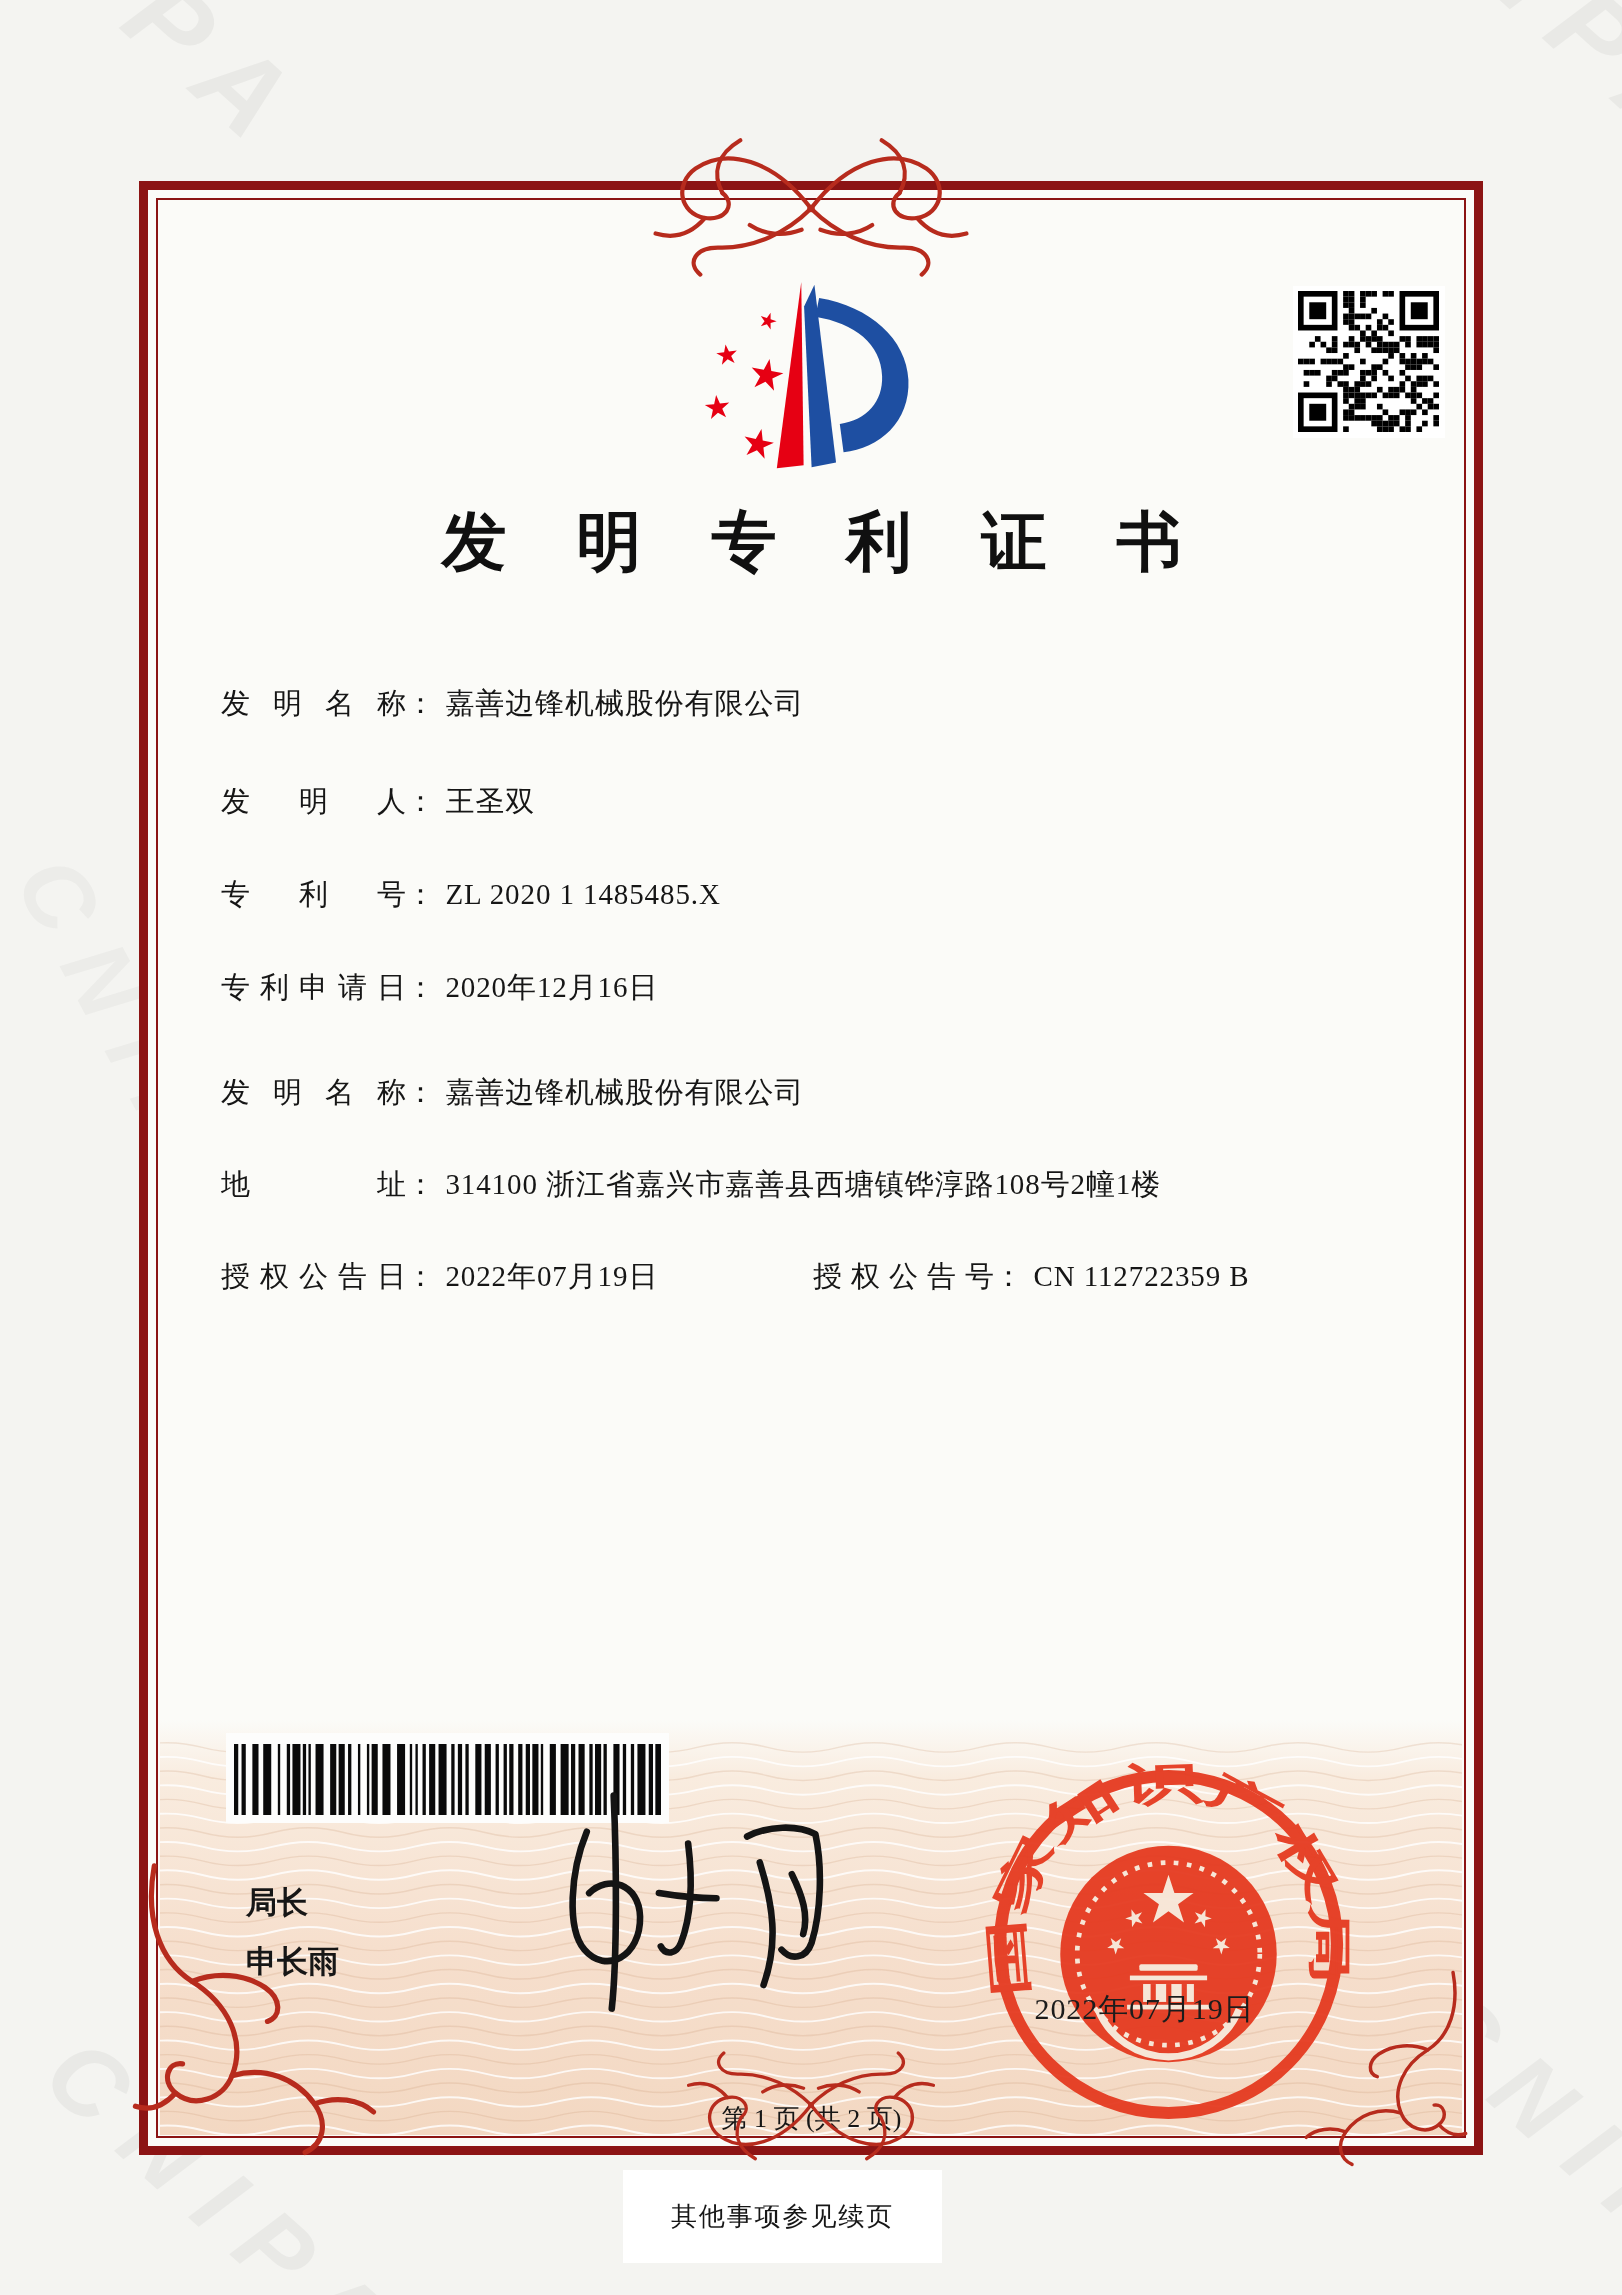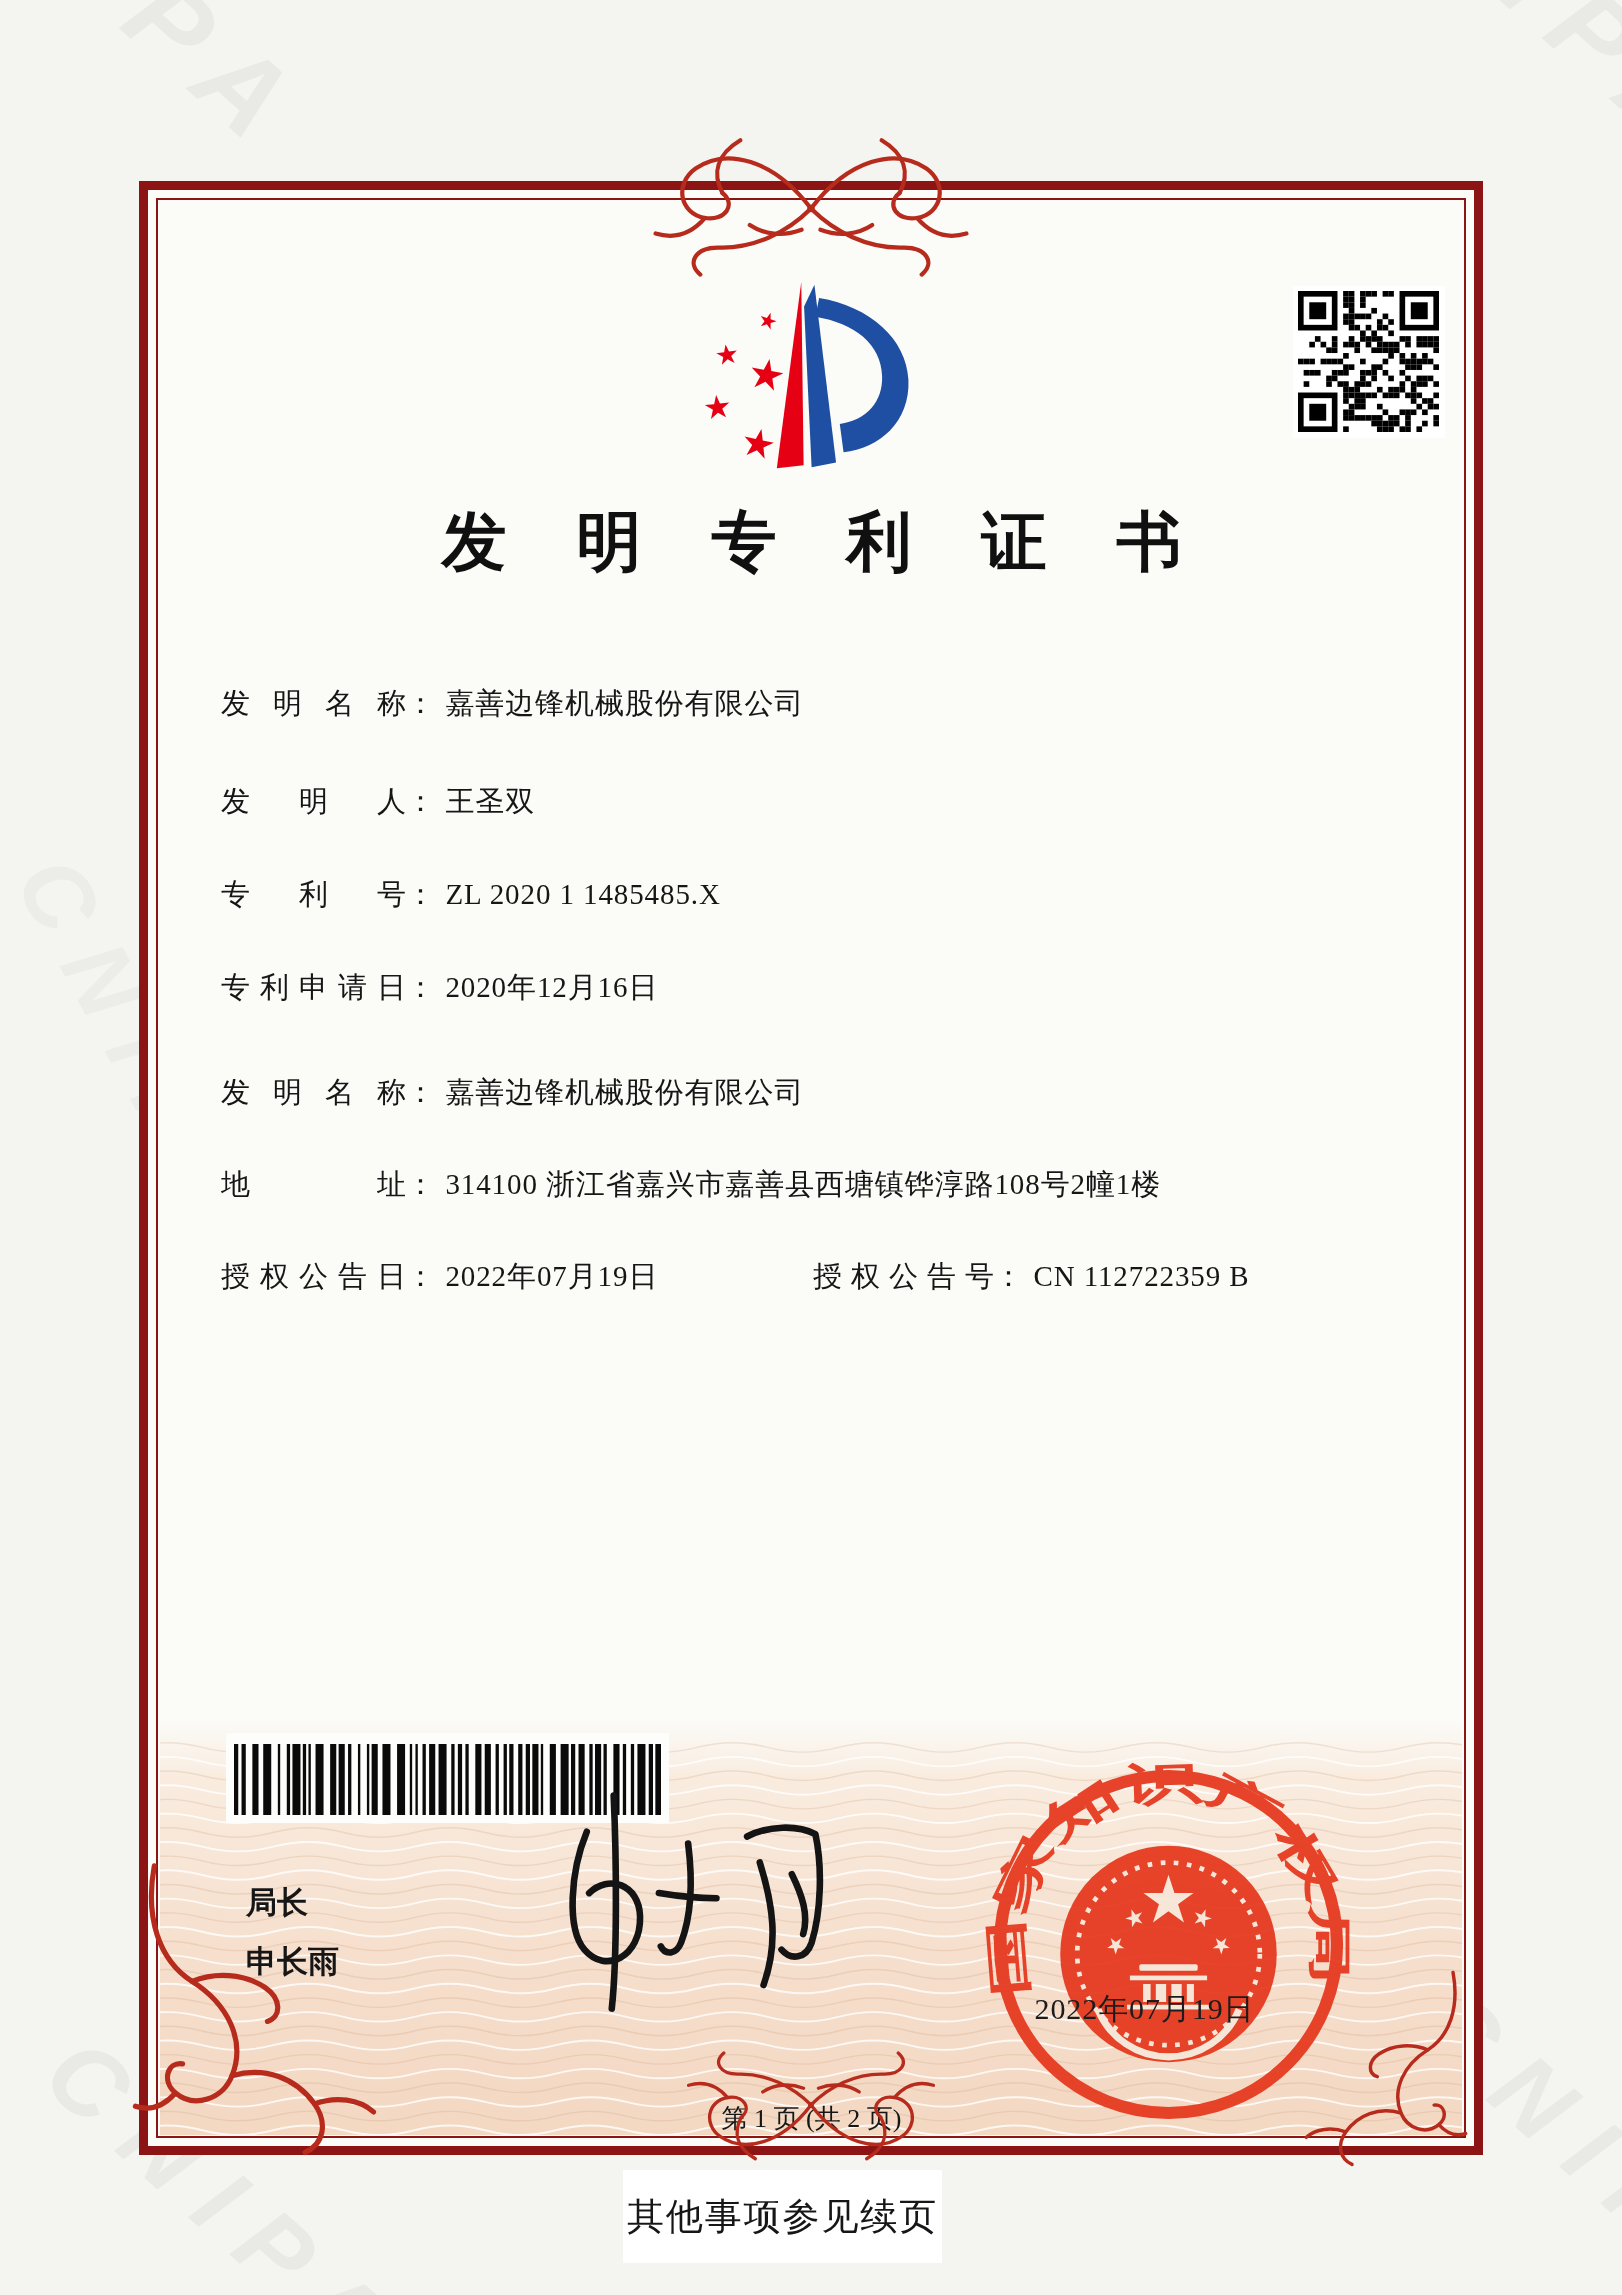--- a/index.html
+++ b/index.html
@@ -39,21 +39,21 @@
       font-family:"Liberation Sans","DejaVu Sans",sans-serif;}
   #signer-name{position:absolute;left:246px;top:1941px;font-size:31px;font-weight:bold;z-index:5;
       font-family:Liberation Sans, sans-serif;}
   #signature{position:absolute;left:490px;top:1787px;z-index:5;}
   #seal{position:absolute;left:984px;top:1760px;z-index:6;opacity:.94;}
   #seal-date{position:absolute;left:989px;top:1989px;width:311px;text-align:center;
       font-size:30px;color:#1c1c1c;z-index:7;letter-spacing:0.9px;}
   #page-ind{position:absolute;left:0;top:2101px;width:1623px;text-align:center;font-size:26px;z-index:5;}
   #cont-box{position:absolute;left:623px;top:2170px;width:319px;height:93px;background:#ffffff;
       display:flex;align-items:center;justify-content:center;z-index:4;}
-  #cont-note{font-size:37px;letter-spacing:1.9px;font-family:Liberation Mono, monospace;}
+  #cont-note{font-size:26px;letter-spacing:1.9px;font-family:Liberation Mono, monospace;}
   
   .orn{position:absolute;z-index:7;}
   .star{position:absolute;color:#e60013;z-index:5;line-height:1;}
   #qr-box{position:absolute;left:1293px;top:286px;width:152px;height:152px;background:#fff;z-index:5;}
   #qr-box svg{position:absolute;left:5.2px;top:5.2px;}
 </style>
 </head>
 <body>
 
 <div id="page">

